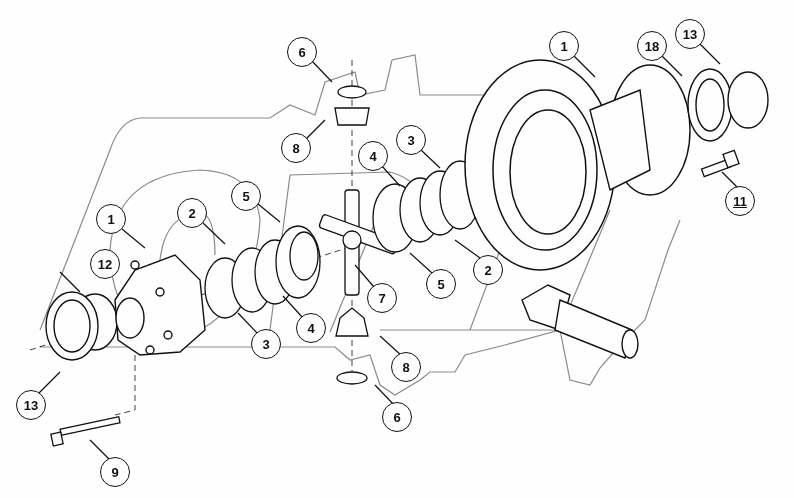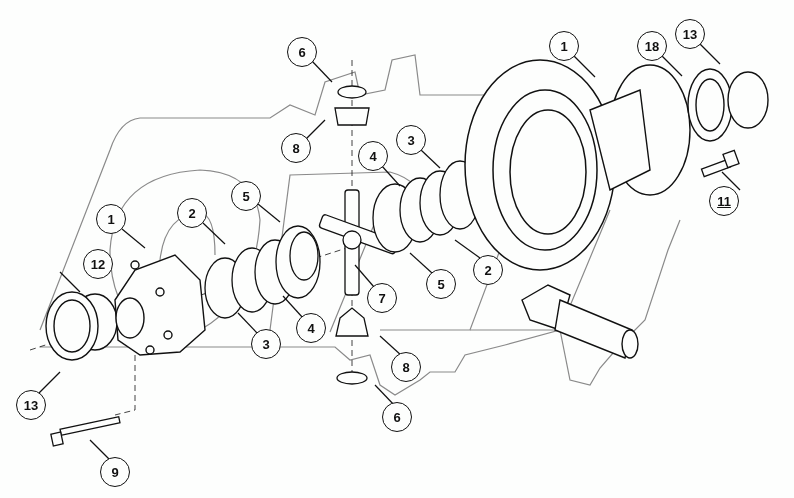--- a/index.html
+++ b/index.html
@@ -162,24 +162,24 @@
   </div>
 <div class="callout" style="left:296px;top:148px;">
     <span>8</span>
   </div>
 <div class="callout" style="left:115px;top:472px;">
     <span>9</span>
   </div>
 <div class="callout" style="left:652px;top:46px;">
     <span>18</span>
   </div>
-<div class="callout" style="left:724px;top:201px;text-decoration:underline;">
+<div class="callout" style="left:740px;top:201px;text-decoration:underline;">
     <span>11</span>
   </div>
-<div class="callout" style="left:48px;top:264px;margin-left:35px;">
+<div class="callout" style="left:55px;top:264px;margin-left:35px;">
     <span>12</span>
   </div>
 <div class="callout" style="left:31px;top:405px;">
     <span>13</span>
   </div>
 <div class="callout" style="left:411px;top:140px;">
     <span>3</span>
   </div>
 <div class="callout" style="left:373px;top:156px;">
     <span>4</span>

